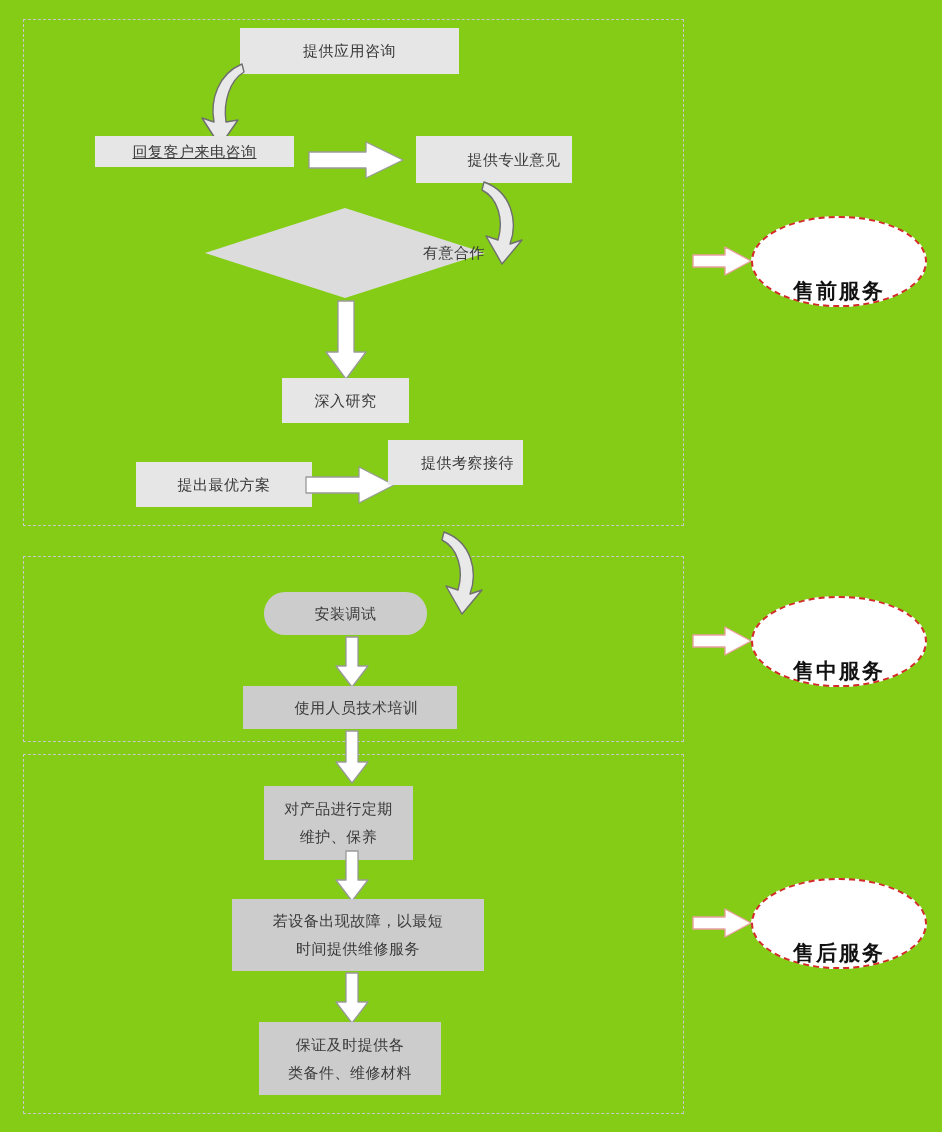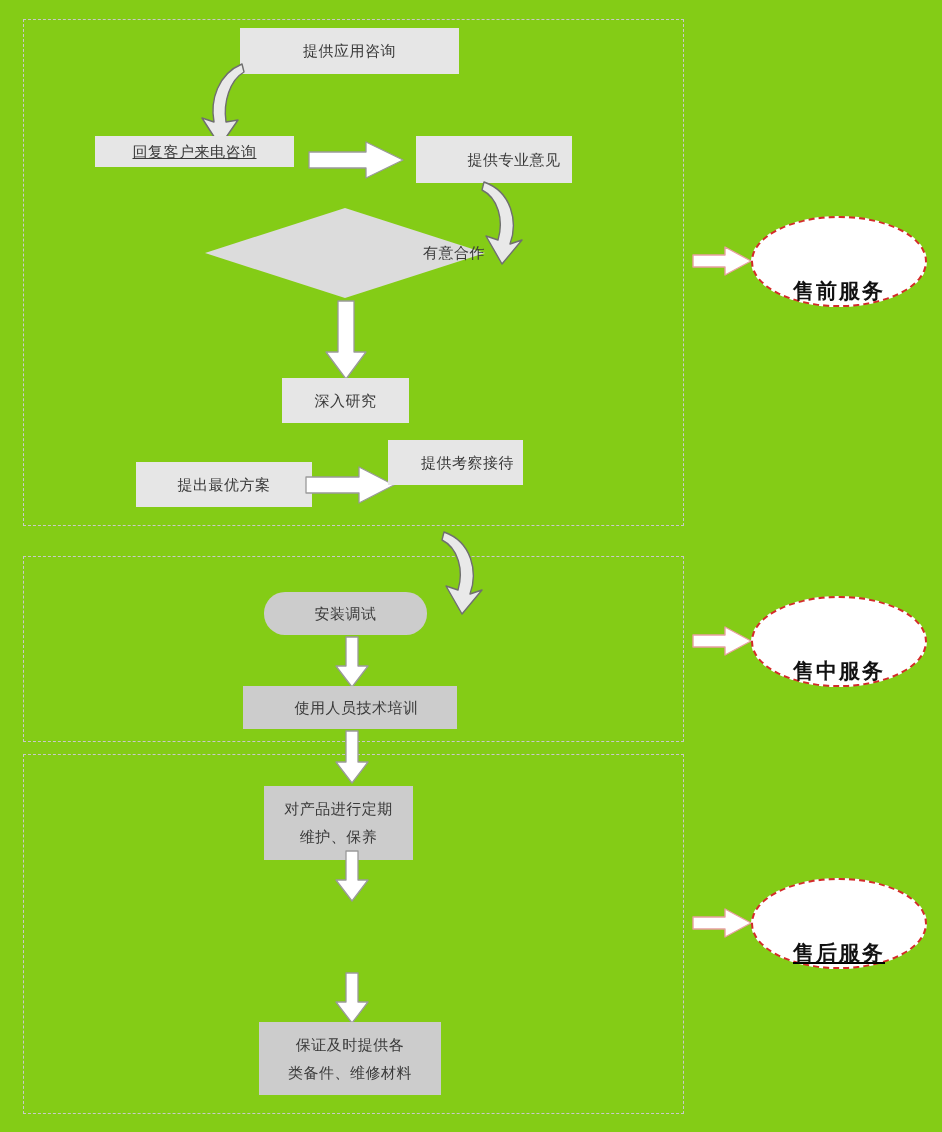--- a/index.html
+++ b/index.html
@@ -144,20 +144,22 @@
     <path d="M11 1 L23 1 L23 32 L33 32 L17 53 L1 32 L11 32 Z" fill="#ffffff" stroke="#9a9a9a" stroke-width="1.3" stroke-linejoin="round"></path>
   </svg>
 
   <div class="node dark" style="left:264px; top:775px; width:149px; height:74px;margin-top:11px;">对产品进行定期
 维护、保养</div>
 
   <svg class="arrow" style="left:335px; top:850px;" width="34" height="52" viewBox="0 0 34 52">
     <path d="M11 1 L23 1 L23 30 L33 30 L17 51 L1 30 L11 30 Z" fill="#ffffff" stroke="#9a9a9a" stroke-width="1.3" stroke-linejoin="round"></path>
   </svg>
 
+  <div class="node dark" style="left:232px; top:899px; width:252px; height:72px;">若设备出现故障，以最短
+时间提供维修服务</div>
 
   <svg class="arrow" style="left:335px; top:972px;" width="34" height="52" viewBox="0 0 34 52">
     <path d="M11 1 L23 1 L23 30 L33 30 L17 51 L1 30 L11 30 Z" fill="#ffffff" stroke="#9a9a9a" stroke-width="1.3" stroke-linejoin="round"></path>
   </svg>
 
   <div class="node dark" style="left:259px; top:1022px; width:182px; height:73px;">保证及时提供各
 类备件、维修材料</div>
 
   <svg class="red-arrow" style="left:692px; top:246px;" width="60" height="30" viewBox="0 0 60 30">
     <path d="M1 9 L33 9 L33 1 L59 15 L33 29 L33 21 L1 21 Z" fill="#ffffff" stroke="#e8a0a0" stroke-width="1.4" stroke-linejoin="round"></path>
@@ -169,17 +171,17 @@
   <svg class="red-arrow" style="left:692px; top:626px;" width="60" height="30" viewBox="0 0 60 30">
     <path d="M1 9 L33 9 L33 1 L59 15 L33 29 L33 21 L1 21 Z" fill="#ffffff" stroke="#e8a0a0" stroke-width="1.4" stroke-linejoin="round"></path>
   </svg>
   <div class="ellipse-tag" style="left:751px; top:596px; width:176px; height:91px;">
     <span>售中服务</span>
   </div>
 
   <svg class="red-arrow" style="left:692px; top:908px;" width="60" height="30" viewBox="0 0 60 30">
     <path d="M1 9 L33 9 L33 1 L59 15 L33 29 L33 21 L1 21 Z" fill="#ffffff" stroke="#e8a0a0" stroke-width="1.4" stroke-linejoin="round"></path>
   </svg>
-  <div class="ellipse-tag" style="left:751px; top:878px; width:176px; height:91px;text-decoration:underline;">
+  <div class="ellipse-tag" style="left:751px; top:878px; width:176px; height:91px;">
     <span>售后服务</span>
   </div>
 
 </div>
 
 </body></html>

